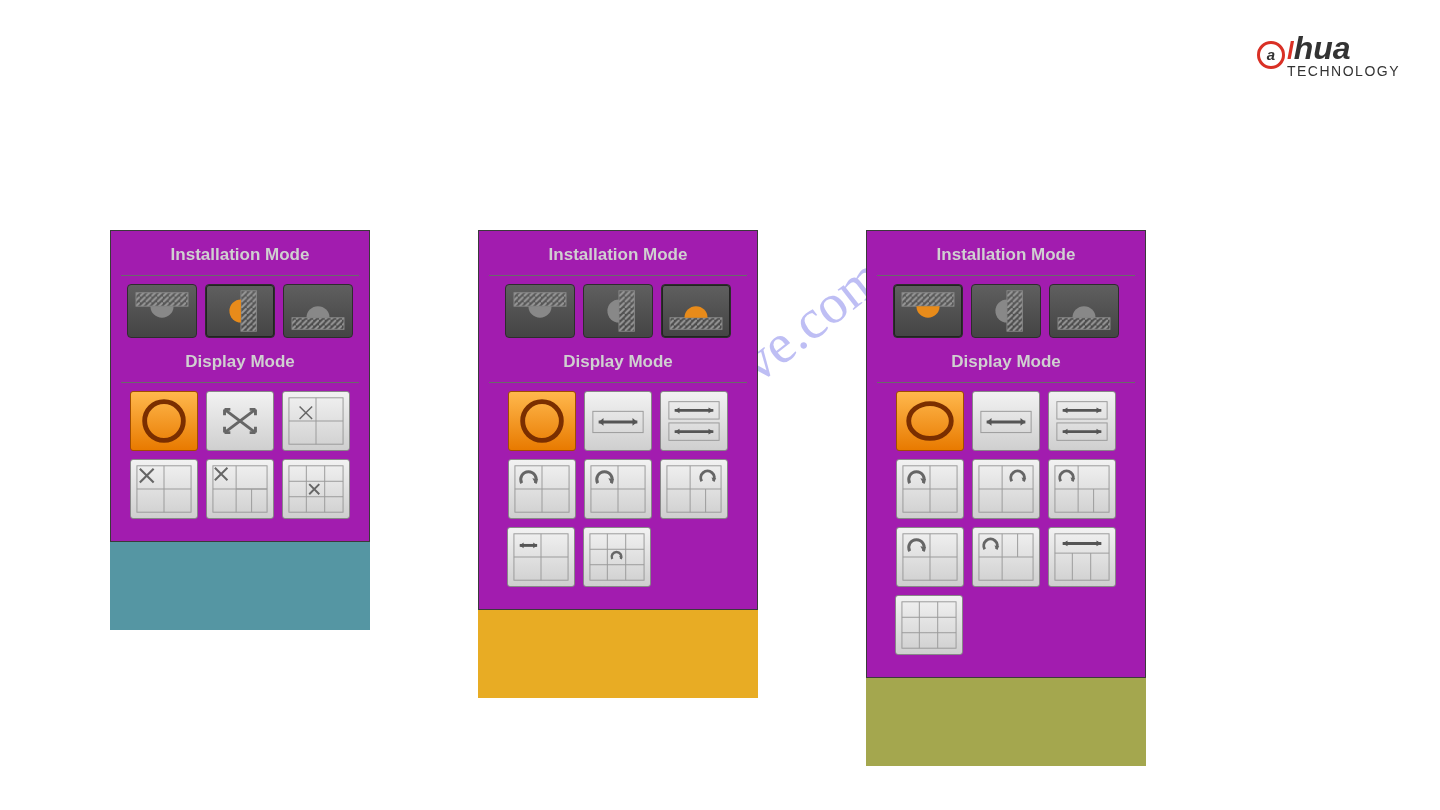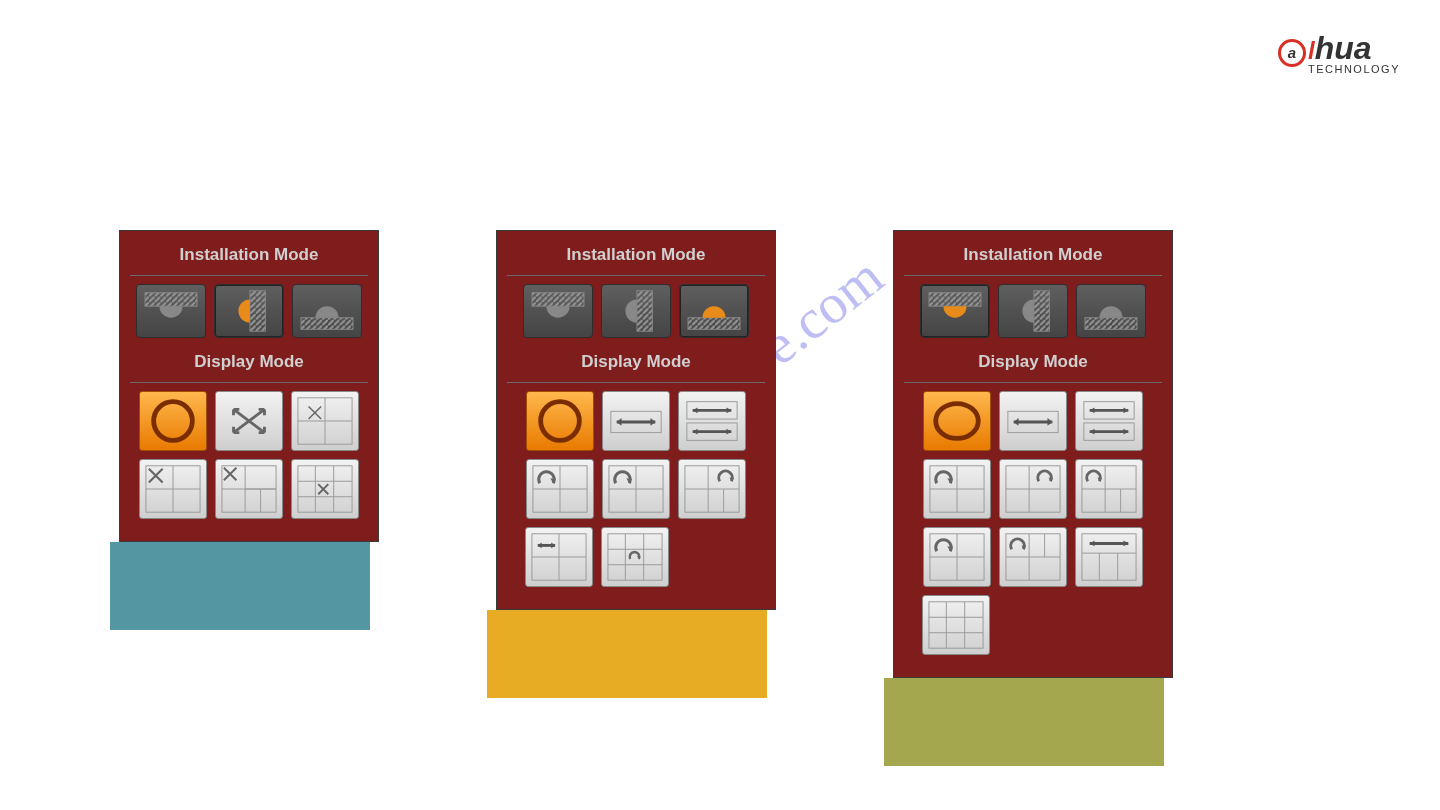--- a/index.html
+++ b/index.html
@@ -24,21 +24,21 @@
   .logo-a {
     width: 28px; height: 28px;
     border: 3px solid #d93025;
     border-radius: 50%;
     display: flex; align-items: center; justify-content: center;
     font-weight: bold; font-style: italic; color: #333; font-size: 15px;
   }
   .logo-text { font-family: Arial; }
   .logo-l { color: #d93025; font-weight: bold; font-size: 24px; font-style: italic; }
   .logo-hua { color: #333; font-weight: bold; font-size: 32px; font-style: italic; }
-  .logo-tech { color: #333; font-size: 11px; letter-spacing: 1.5px; display:block; margin-top:-4px; text-align:right; }
+  .logo-tech { color: #333; font-size: 14px; letter-spacing: 1.5px; display:block; margin-top:-4px; text-align:right; }
 
   .watermark {
     position: absolute;
     top: 390px; left: 720px;
     transform: translate(-50%,-50%) rotate(-38deg);
     font-size: 56px;
     color: rgba(110,110,230,0.45);
     font-family: Georgia, serif;
     pointer-events: none;
     white-space: nowrap;
@@ -48,25 +48,24 @@
     position: absolute;
     top: 230px;
     left: 110px;
     display: flex;
     gap: 108px;
     align-items: flex-start;
   }
 
   .panel-wrap { display:flex; flex-direction:column; }
   .panel {
-    background: #7f1d1d;
+    background: #a21caf;
     border: 1px solid #3a3a3a;
     padding: 8px 10px 14px;
     width: 260px;
-    margin-left: 9px;
   }
   .panel.wide { width: 280px; }
   .section-title {
     color: #d0d0d0;
     font-size: 17px;
     font-weight: 600;
     text-align: center;
     padding: 6px 0 10px;
   }
   .divider { border:none; border-top:1px solid #6a6a6a; margin:0 0 8px; }

